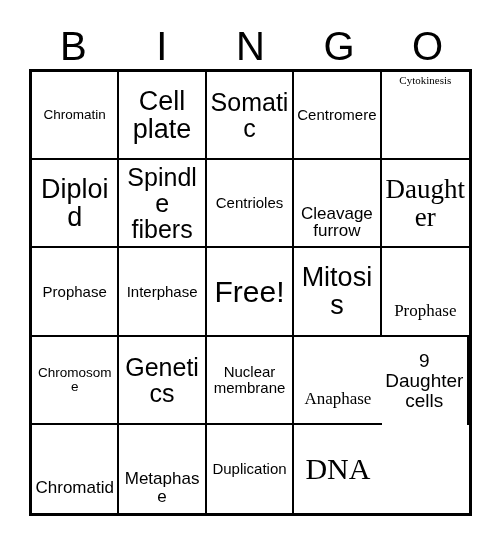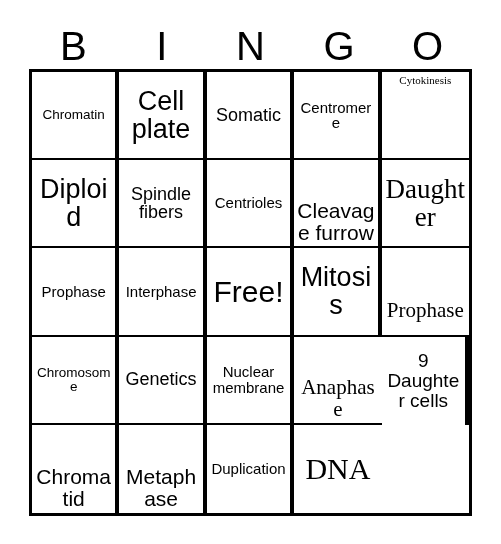--- a/index.html
+++ b/index.html
@@ -54,21 +54,21 @@
     box-sizing: border-box;
     border: 3px solid #000000;
     display: grid;
     grid-template-columns: repeat(5, 1fr);
     grid-template-rows: repeat(5, 1fr);
     background: #ffffff;
   }
 
   .cell {
     box-sizing: border-box;
-    border-right: 4px solid #000000;
+    border-right: 2px solid #000000;
     border-bottom: 2px solid #000000;
     display: flex;
     align-items: center;
     justify-content: center;
     text-align: center;
     padding: 2px 3px;
     overflow: hidden;
     background: #ffffff;
   }
   
@@ -80,23 +80,23 @@
     width: 100%;
     line-height: 1.04;
     color: #000000;
     word-wrap: break-word;
   }
 
   
   .fs-xs   { font-size: 11px; }
   .fs-s    { font-size: 13.5px; }
   .fs-m    { font-size: 15px; }
-  .fs-ml   { font-size: 21px; margin-top: 38px; }
+  .fs-ml   { font-size: 17px; margin-top: 38px; }
   .fs-l    { font-size: 19px; }
-  .fs-xl   { font-size: 18px; }
+  .fs-xl   { font-size: 25px; }
   .fs-xxl  { font-size: 27px; }
   .fs-huge { font-size: 30px; }
 
   
   .align-top { align-items: flex-start; }
   .align-top .cell-text { padding-top: 1px; }
 </style>
 </head>
 <body>
 

